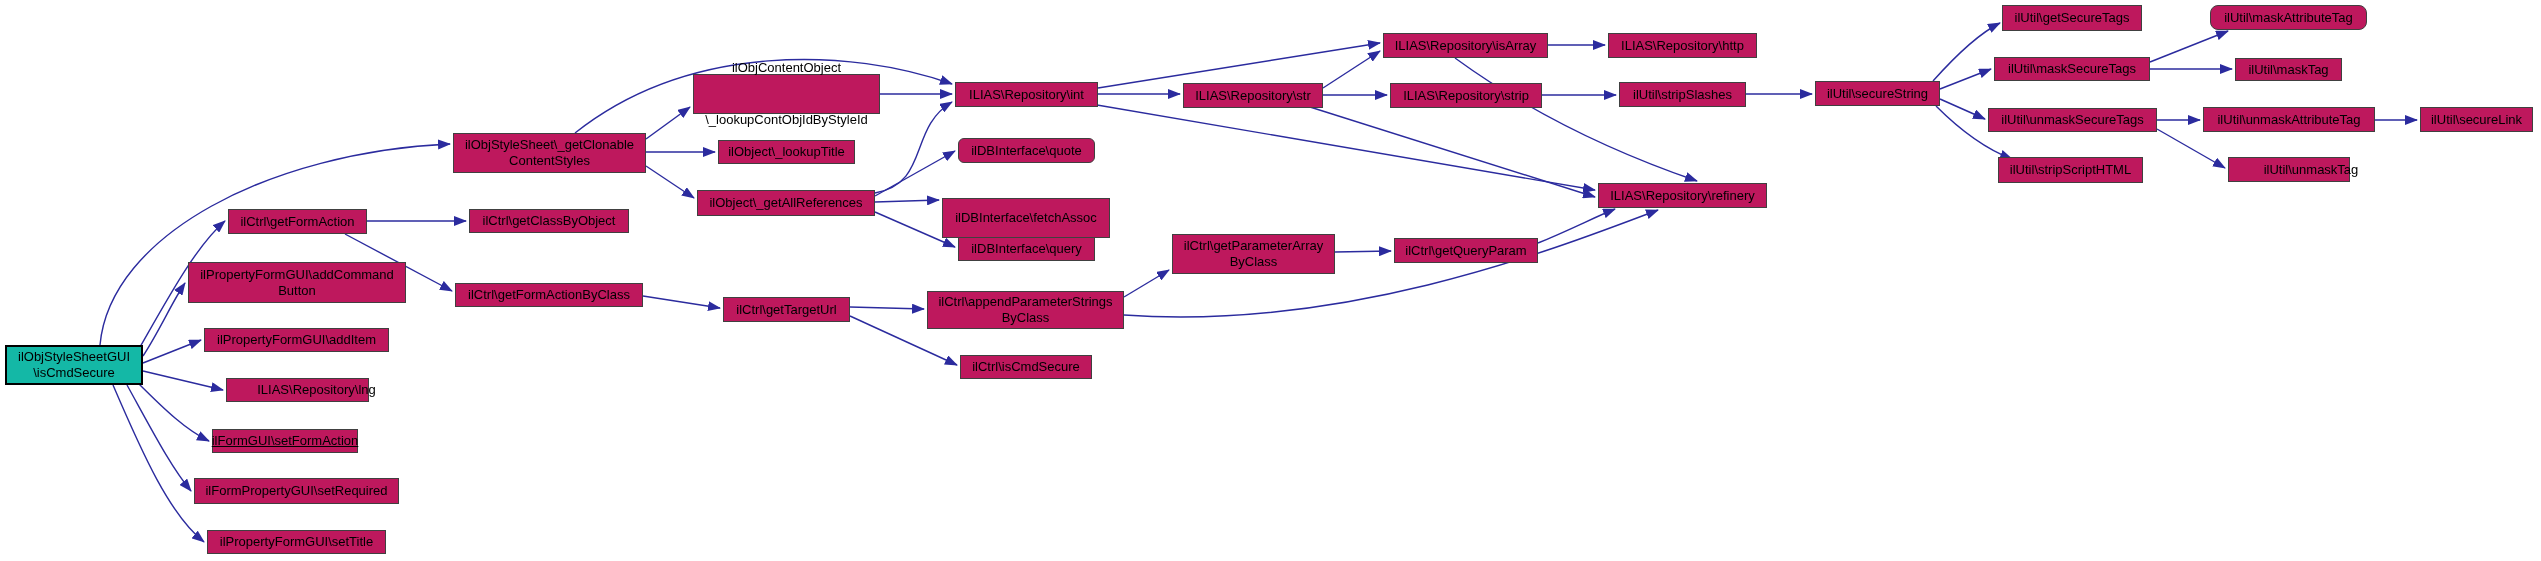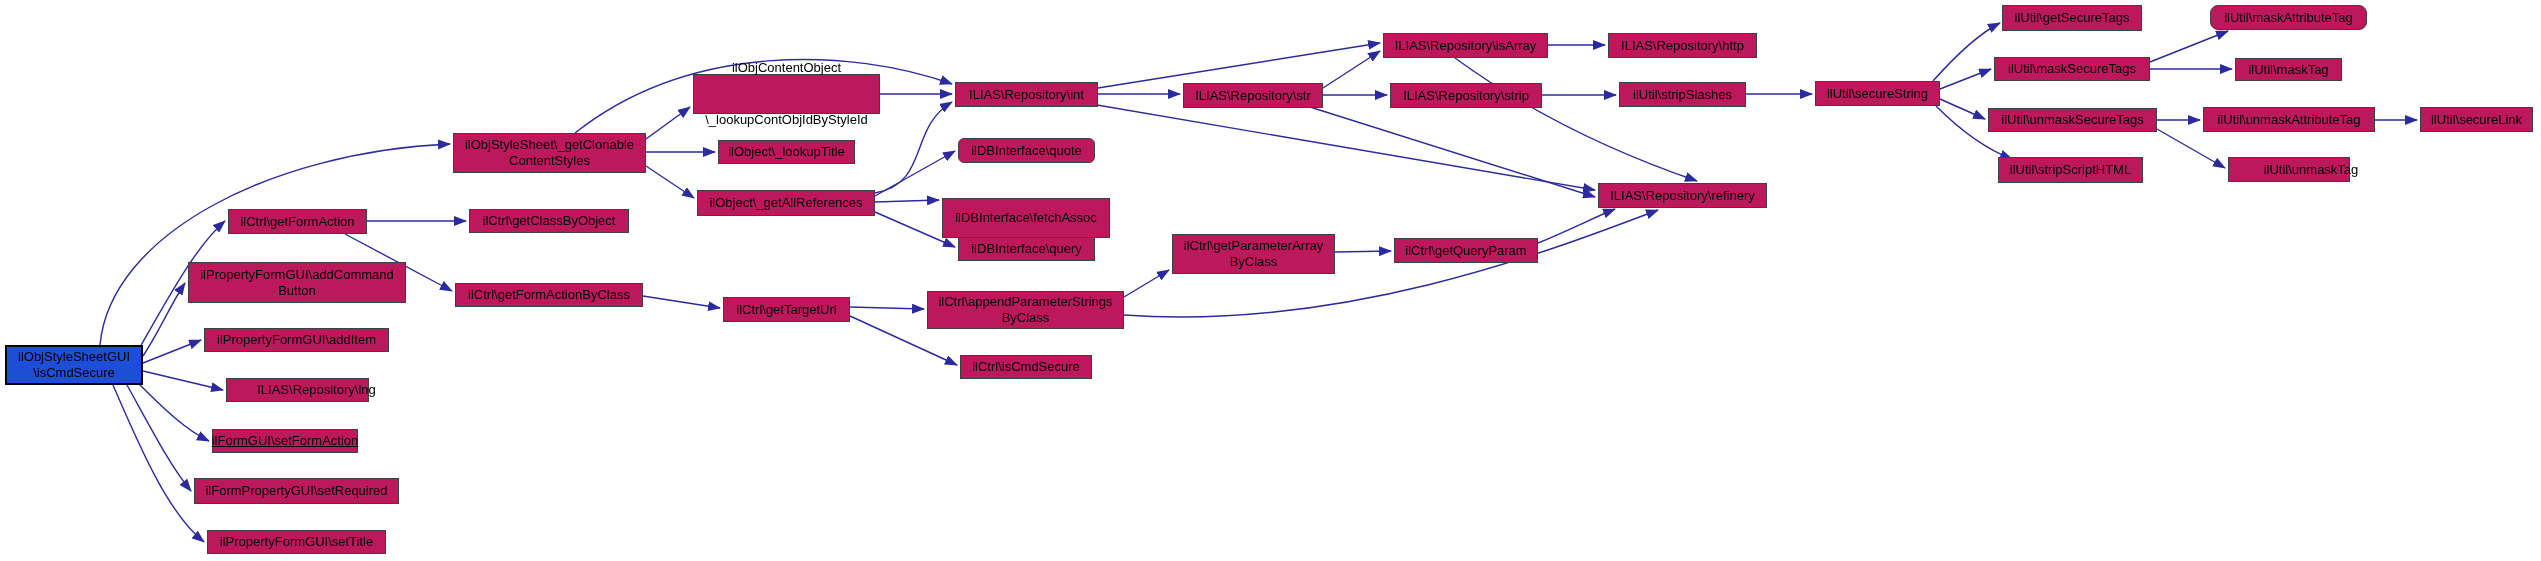--- a/index.html
+++ b/index.html
@@ -17,21 +17,21 @@
     justify-content:center;
     text-align:center;
     font-size:13px;
     line-height:16px;
     color:#000000;
     white-space:nowrap;
     cursor:pointer;
     z-index:2;
   }
   .node.highlight{
-    background:#1d4ed8;
+    background:#14b8a6;
     border:2px solid #000000;
   }
   .node span{display:block;}
   path.edge{fill:none;stroke-width:1.4px;}
 </style>
 </head>
 <body>
 
 <div class="canvas">
   <svg class="edge-layer" width="2541" height="561" viewBox="0 0 2541 561" xmlns="http://www.w3.org/2000/svg">

